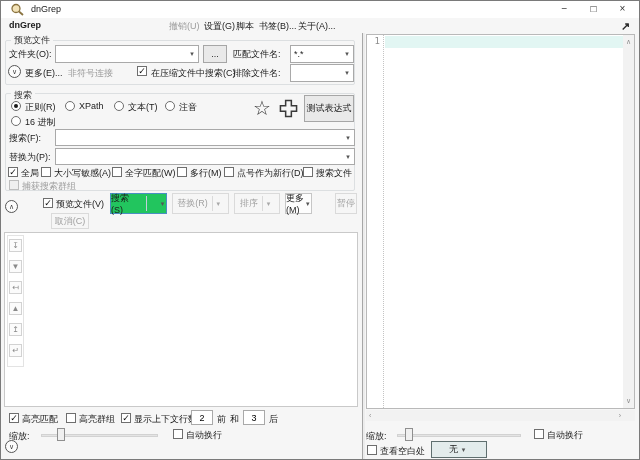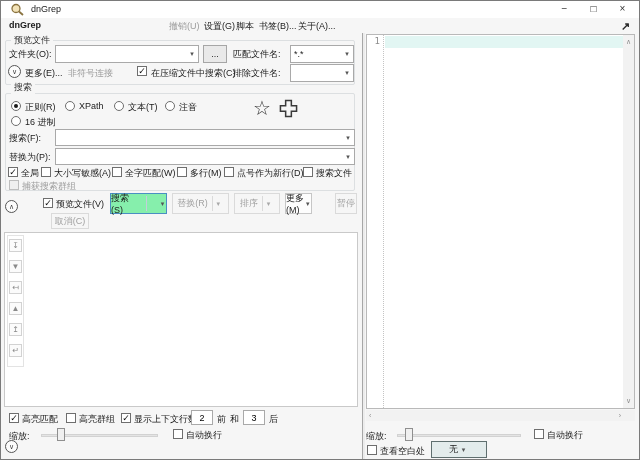--- a/index.html
+++ b/index.html
@@ -21,21 +21,21 @@
   .combo .val { flex:1; padding:0 3px; overflow:hidden; font-size:9px; }
   .combo .arr { width:12px; text-align:center; color:#555; font-size:7px; }
   .cb { position:absolute; width:10px; height:10px; border:1px solid #6e6e6e; background:#fff;
         font-size:9px; line-height:8px; text-align:center; color:#111; }
   .cb.dis { border-color:#bdbdbd; background:#efefef; }
   .radio { position:absolute; width:10px; height:10px; border:1px solid #6e6e6e; border-radius:50%; background:#fff; }
   .radio.sel::after { content:""; position:absolute; left:2px; top:2px; width:4px; height:4px; border-radius:50%; background:#1a1a1a; }
   .btn { position:absolute; display:flex; align-items:center; justify-content:center;
          background:#fdfdfd; border:1px solid #c6c6c6; font-size:9px; }
   .btn.dis { color:#a0a0a0; background:#f6f6f6; border-color:#dadada; }
-  .btn.primary { background:#86efac; border-color:#4a8fc2;gap:12px; }
+  .btn.primary { background:#22c55e; border-color:#4a8fc2;gap:12px; }
   .btn.gray { background:#e9e9e9; border-color:#a6a6a6; }
   .btn .sep { width:1px; align-self:stretch; background:#c2cfda; margin:2px 0 2px 4px; }
   .btn.dis .sep { background:#dadada; }
   .btn .arr { width:11px; font-size:7px; color:#555; text-align:center; }
   .btn.dis .arr { color:#a8a8a8; }
   .circ { position:absolute; width:13px; height:13px; border:1px solid #555; border-radius:50%;
           text-align:center; line-height:12px; font-size:7px; color:#444; background:#fcfcfc; }
   .results { position:absolute; left:3px; top:231px; width:354px; height:175px; background:#fff; border:1px solid #c9c9c9; }
   .rtoolbar { position:absolute; left:2px; top:2px; width:17px; height:132px; background:#fff;
               border:1px solid #e3e3e3; display:flex; flex-direction:column; align-items:center; padding-top:3px; gap:8px; }
@@ -104,37 +104,40 @@
   <span class="abs dim" style="left:67px;top:66px">非符号连接</span>
   <span class="cb" style="left:136px;top:65px"><span>✓</span></span>
   <span class="abs" style="left:150px;top:66px">在压缩文件中搜索(C)</span>
   <span class="abs" style="left:232px;top:66px">排除文件名:</span>
   <div class="combo" style="left:289px;top:63px;width:64px;height:18px">
     <span class="val"></span>
     <span class="arr">▾</span>
   </div>
 
   <div class="groupbox" style="left:4px;top:92px;width:350px;height:98px"></div>
-  <span class="glabel" style="left:10px;top:80px">搜索</span>
+  <span class="glabel" style="left:10px;top:88px">搜索</span>
 
   <span class="radio sel" style="left:10px;top:100px"></span>
   <span class="abs" style="left:24px;top:100px">正则(R)</span>
   <span class="radio" style="left:64px;top:100px"></span>
   <span class="abs" style="left:78px;top:100px">XPath</span>
   <span class="radio" style="left:113px;top:100px"></span>
   <span class="abs" style="left:127px;top:100px">文本(T)</span>
   <span class="radio" style="left:164px;top:100px"></span>
   <span class="abs" style="left:178px;top:100px">注音</span>
   <span class="radio" style="left:10px;top:115px"></span>
   <span class="abs" style="left:24px;top:115px">16 进制</span>
 
   <span class="star" style="left:252px;top:97px">☆</span>
   <svg class="abs" style="left:278px;top:98px" width="19" height="19" viewBox="0 0 20 20">
     <path d="M7 1.5 H13 V7 H18.5 V13 H13 V18.5 H7 V13 H1.5 V7 H7 Z" fill="none" stroke="#3a3a3a" stroke-width="1.6"></path>
   </svg>
+  <div class="btn gray" style="left:303px;top:94px;width:50px;height:27px">
+    <span>测试表达式</span>
+  </div>
 
   <span class="abs" style="left:8px;top:131px">搜索(F):</span>
   <div class="combo" style="left:54px;top:128px;width:300px;height:17px">
     <span class="val"></span>
     <span class="arr">▾</span>
   </div>
   <span class="abs" style="left:8px;top:150px">替换为(P):</span>
   <div class="combo" style="left:54px;top:147px;width:300px;height:17px">
     <span class="val"></span>
     <span class="arr">▾</span>

